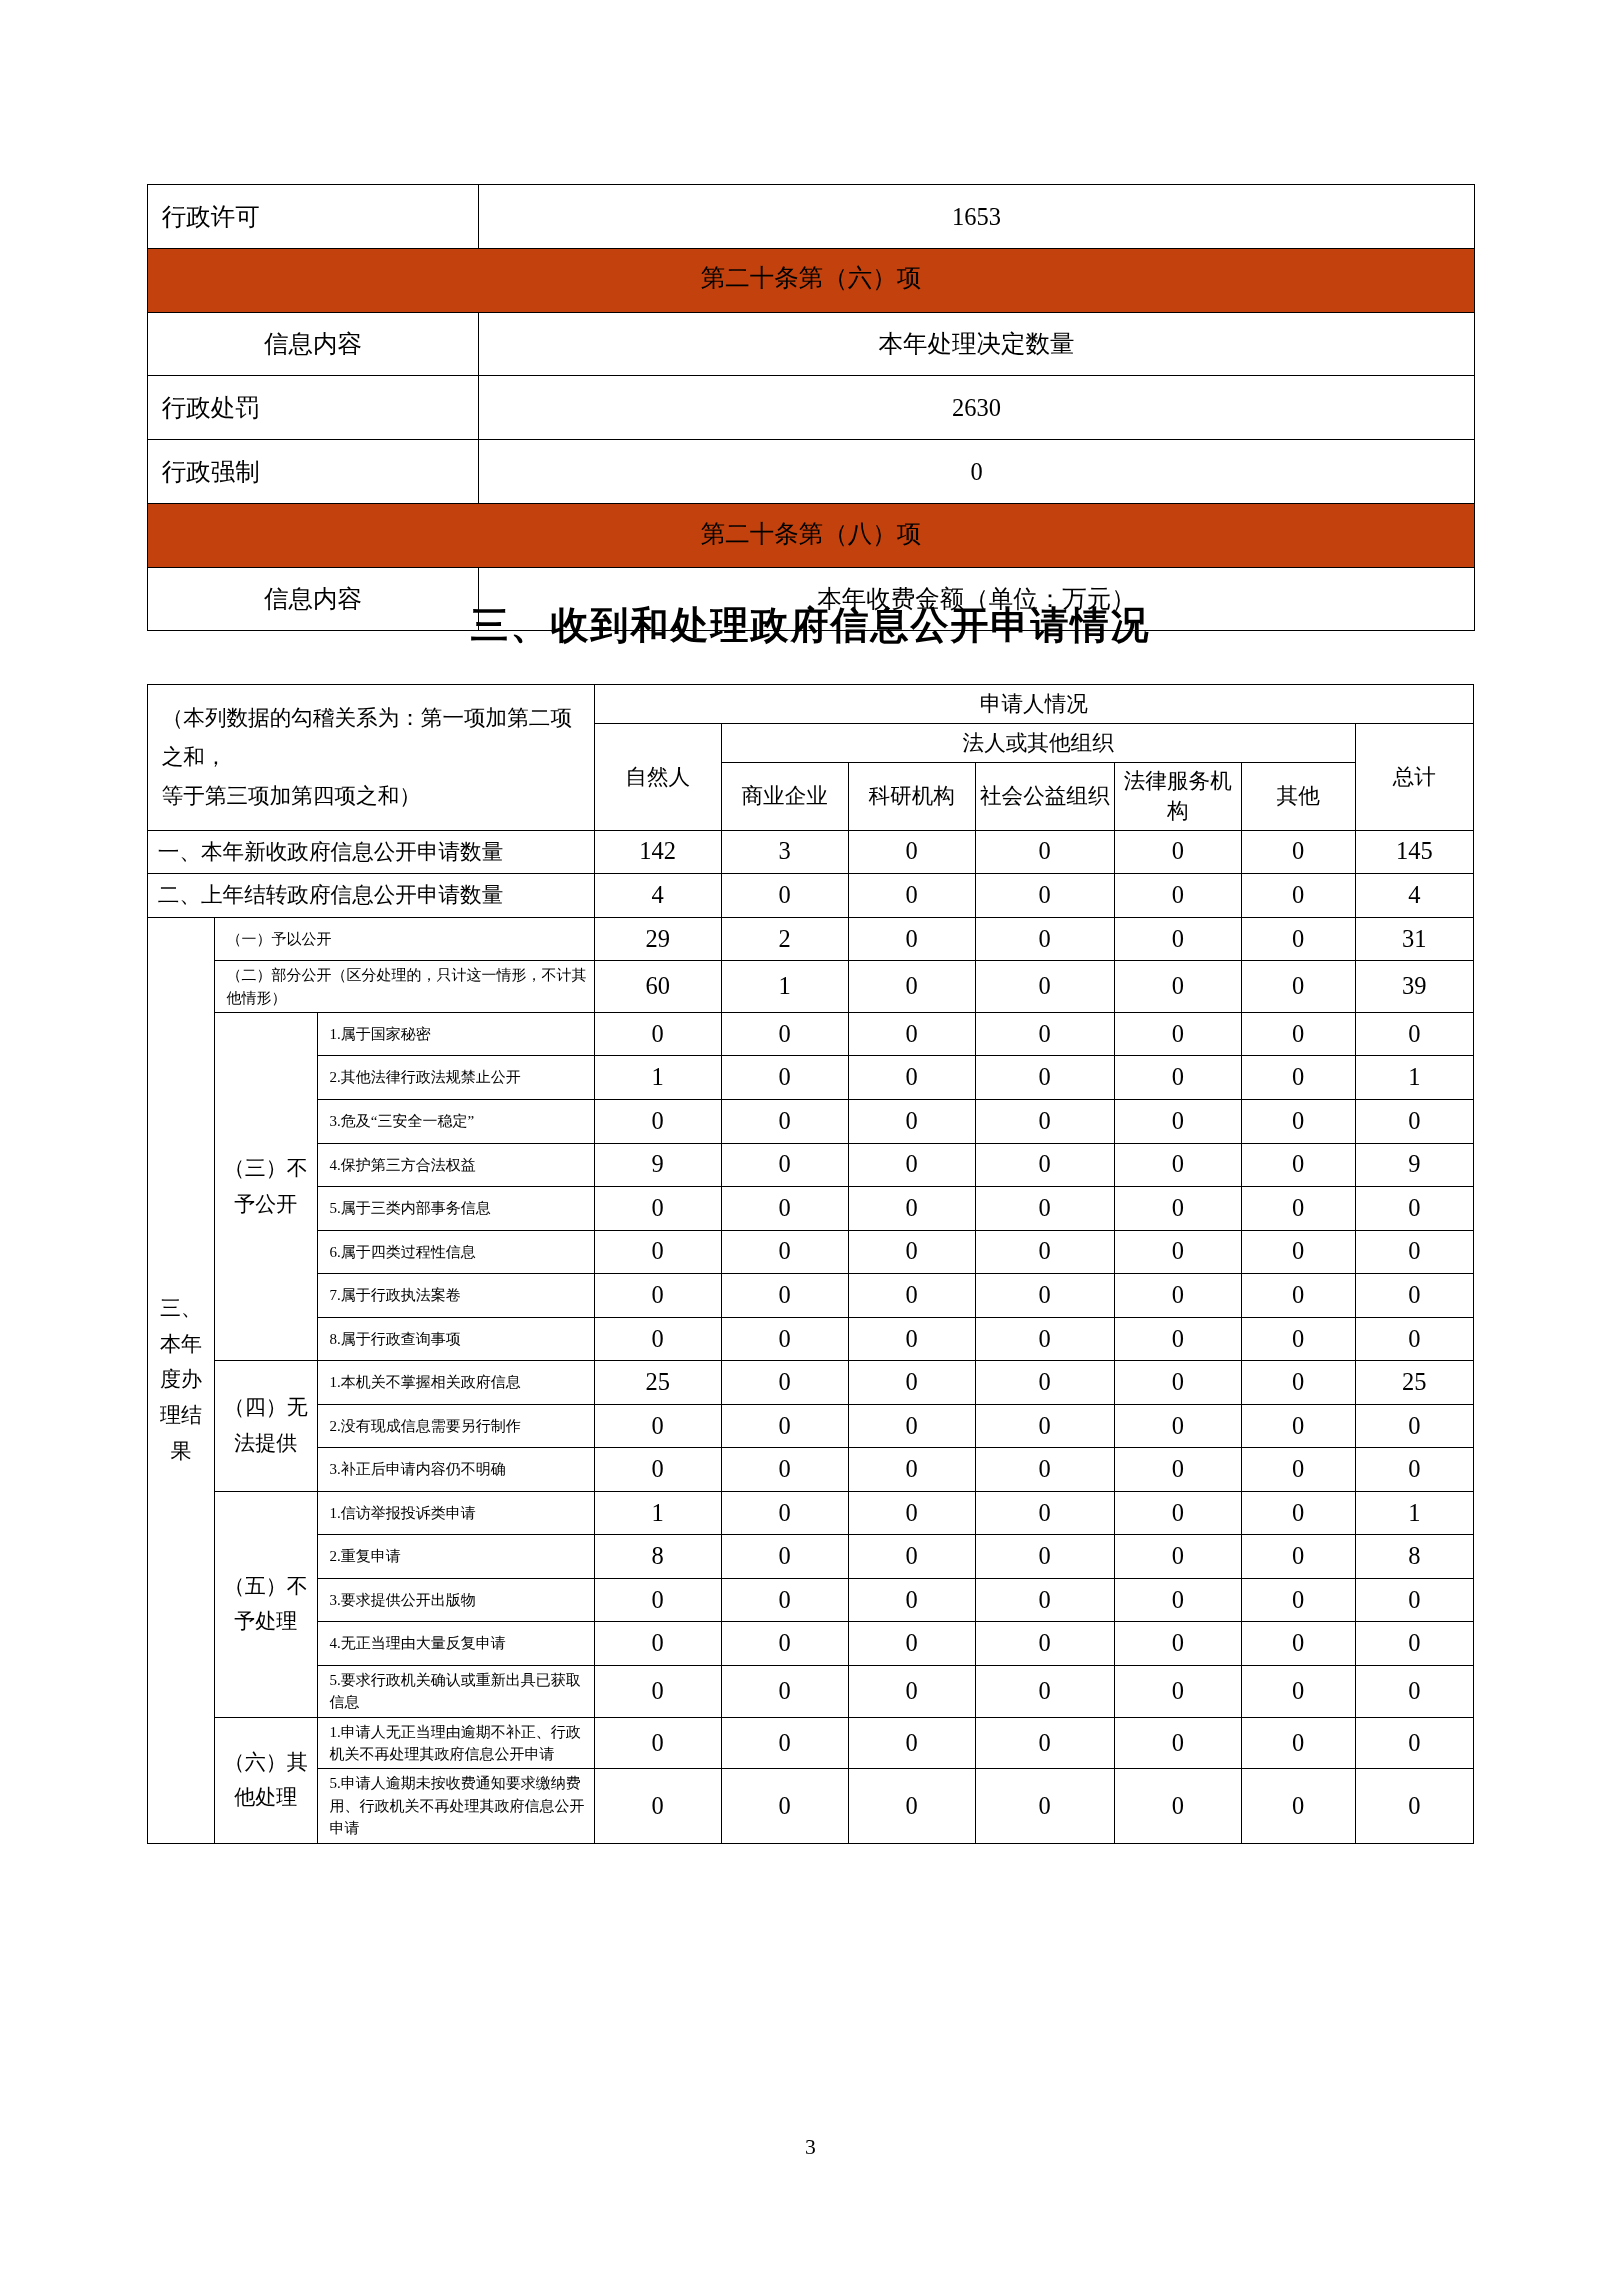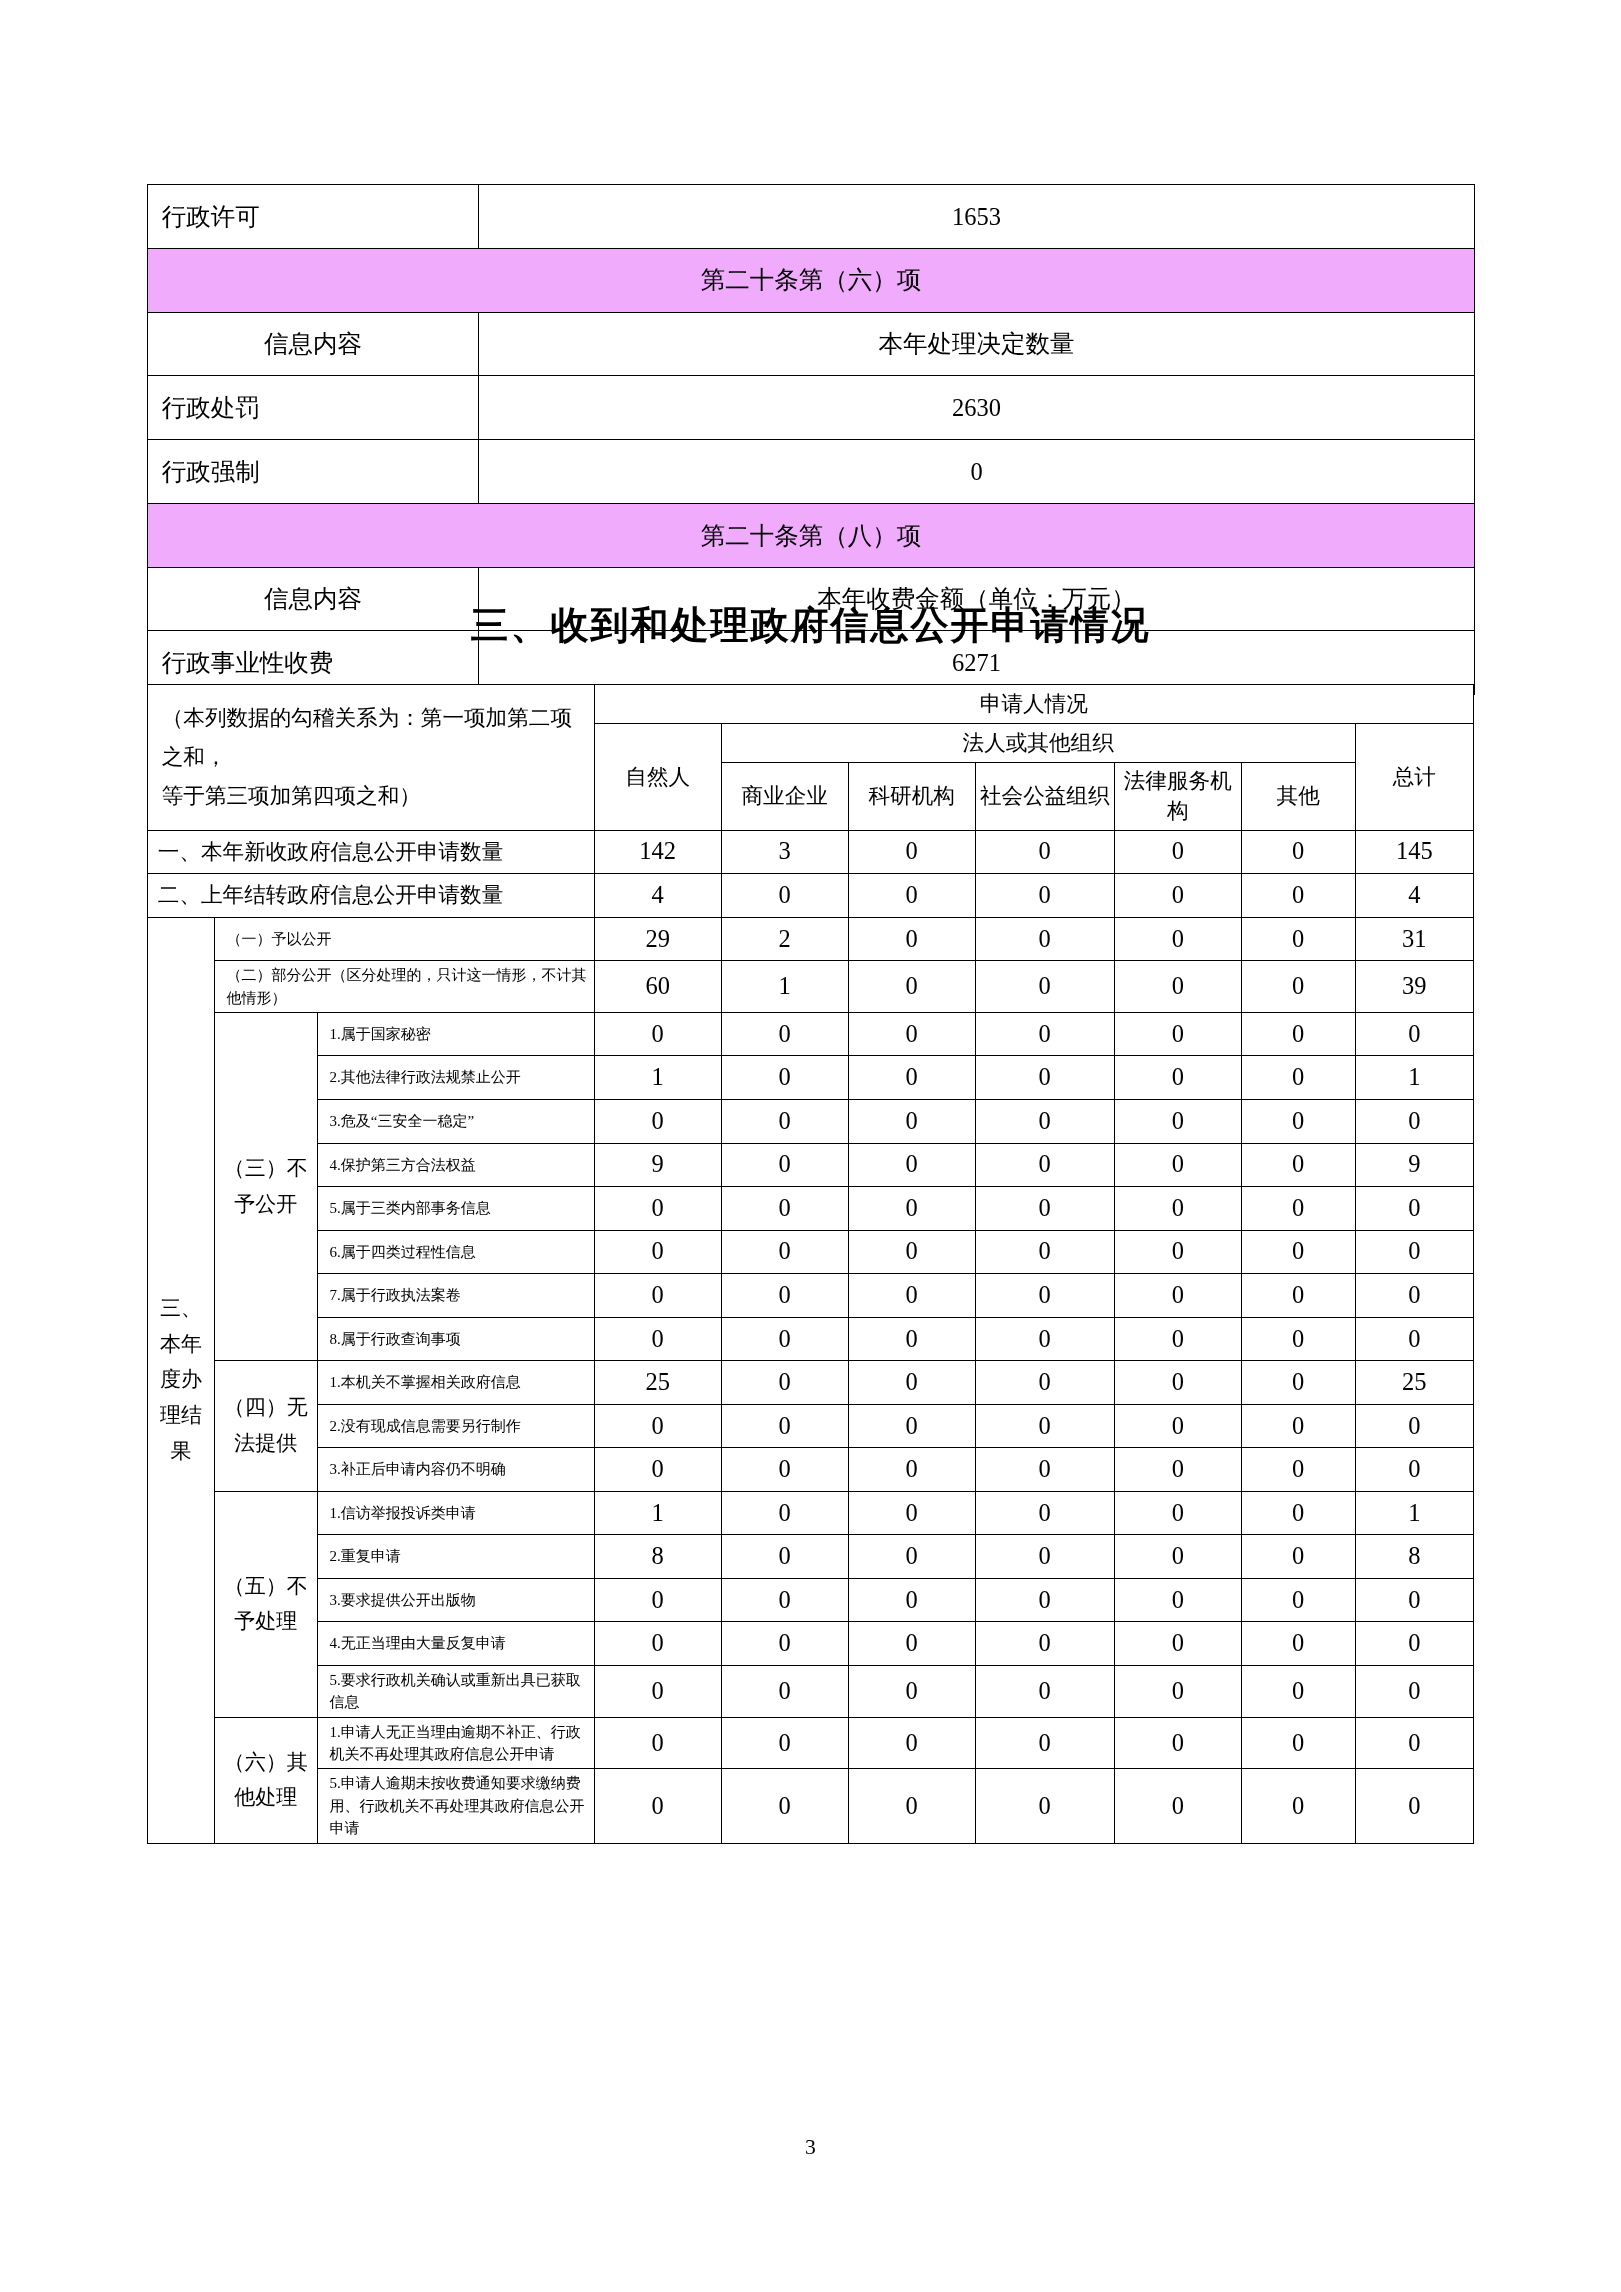--- a/index.html
+++ b/index.html
@@ -48,23 +48,24 @@
     margin-top: 38px;
   }
   .t1 td.label {
     text-align: left;
     padding-left: 13.7px;
   }
   .t1 td.center {
     text-align: center;
   }
   .t1 td.band {
-    background: #f0abfc;
+    background: #c2410c;
     text-align: center;
     font-size: 24.5px;
+    font-family: Liberation Mono, monospace;
   }
   .t1 td.rowh {
     text-align: center;
   }
   .t1 tr.r-tall td { height: 51px; }
 
   
   .sec-title {
     position: absolute;
     left: 0;
@@ -198,24 +199,20 @@
 
         <tr class="r-tall">
           <td class="band" colspan="2">第二十条第（八）项</td>
         </tr>
 
         <tr class="r-tall">
           <td class="rowh">信息内容</td>
           <td class="center">本年收费金额（单位：万元）</td>
         </tr>
 
-        <tr class="r-tall">
-          <td class="label">行政事业性收费</td>
-          <td class="center">6271</td>
-        </tr>
 
       </tbody>
     </table>
   </div>
 
   <div class="sec-title">三、收到和处理政府信息公开申请情况</div>
 
   <div class="t2-wrap">
     <table class="t2">
       <colgroup>

